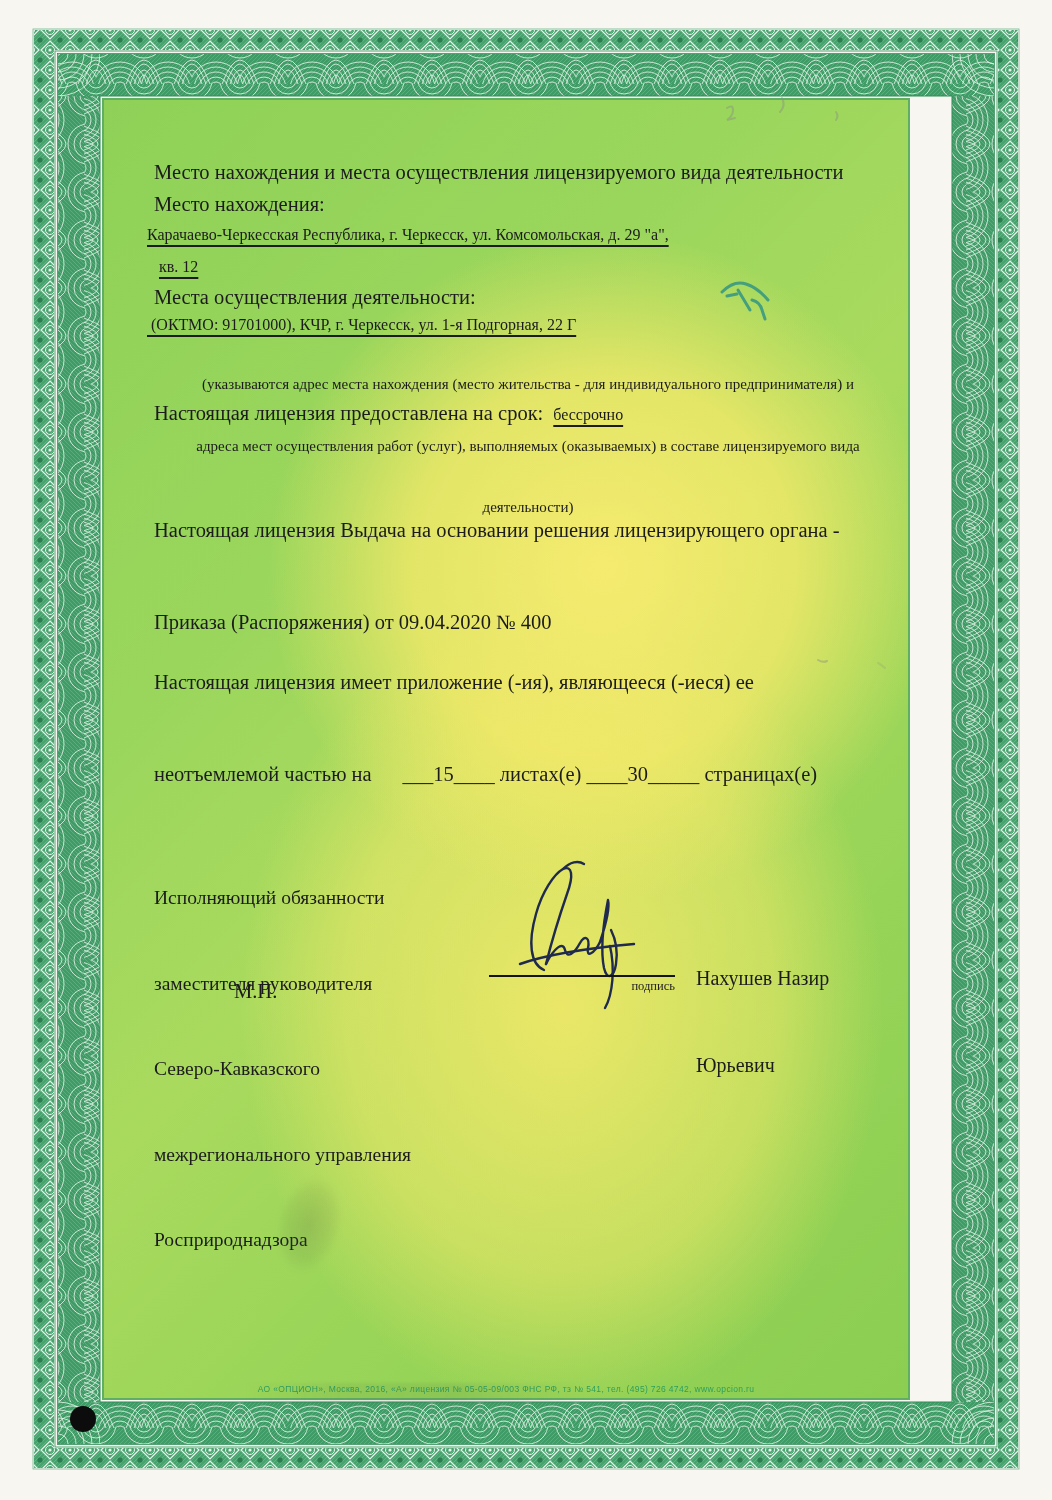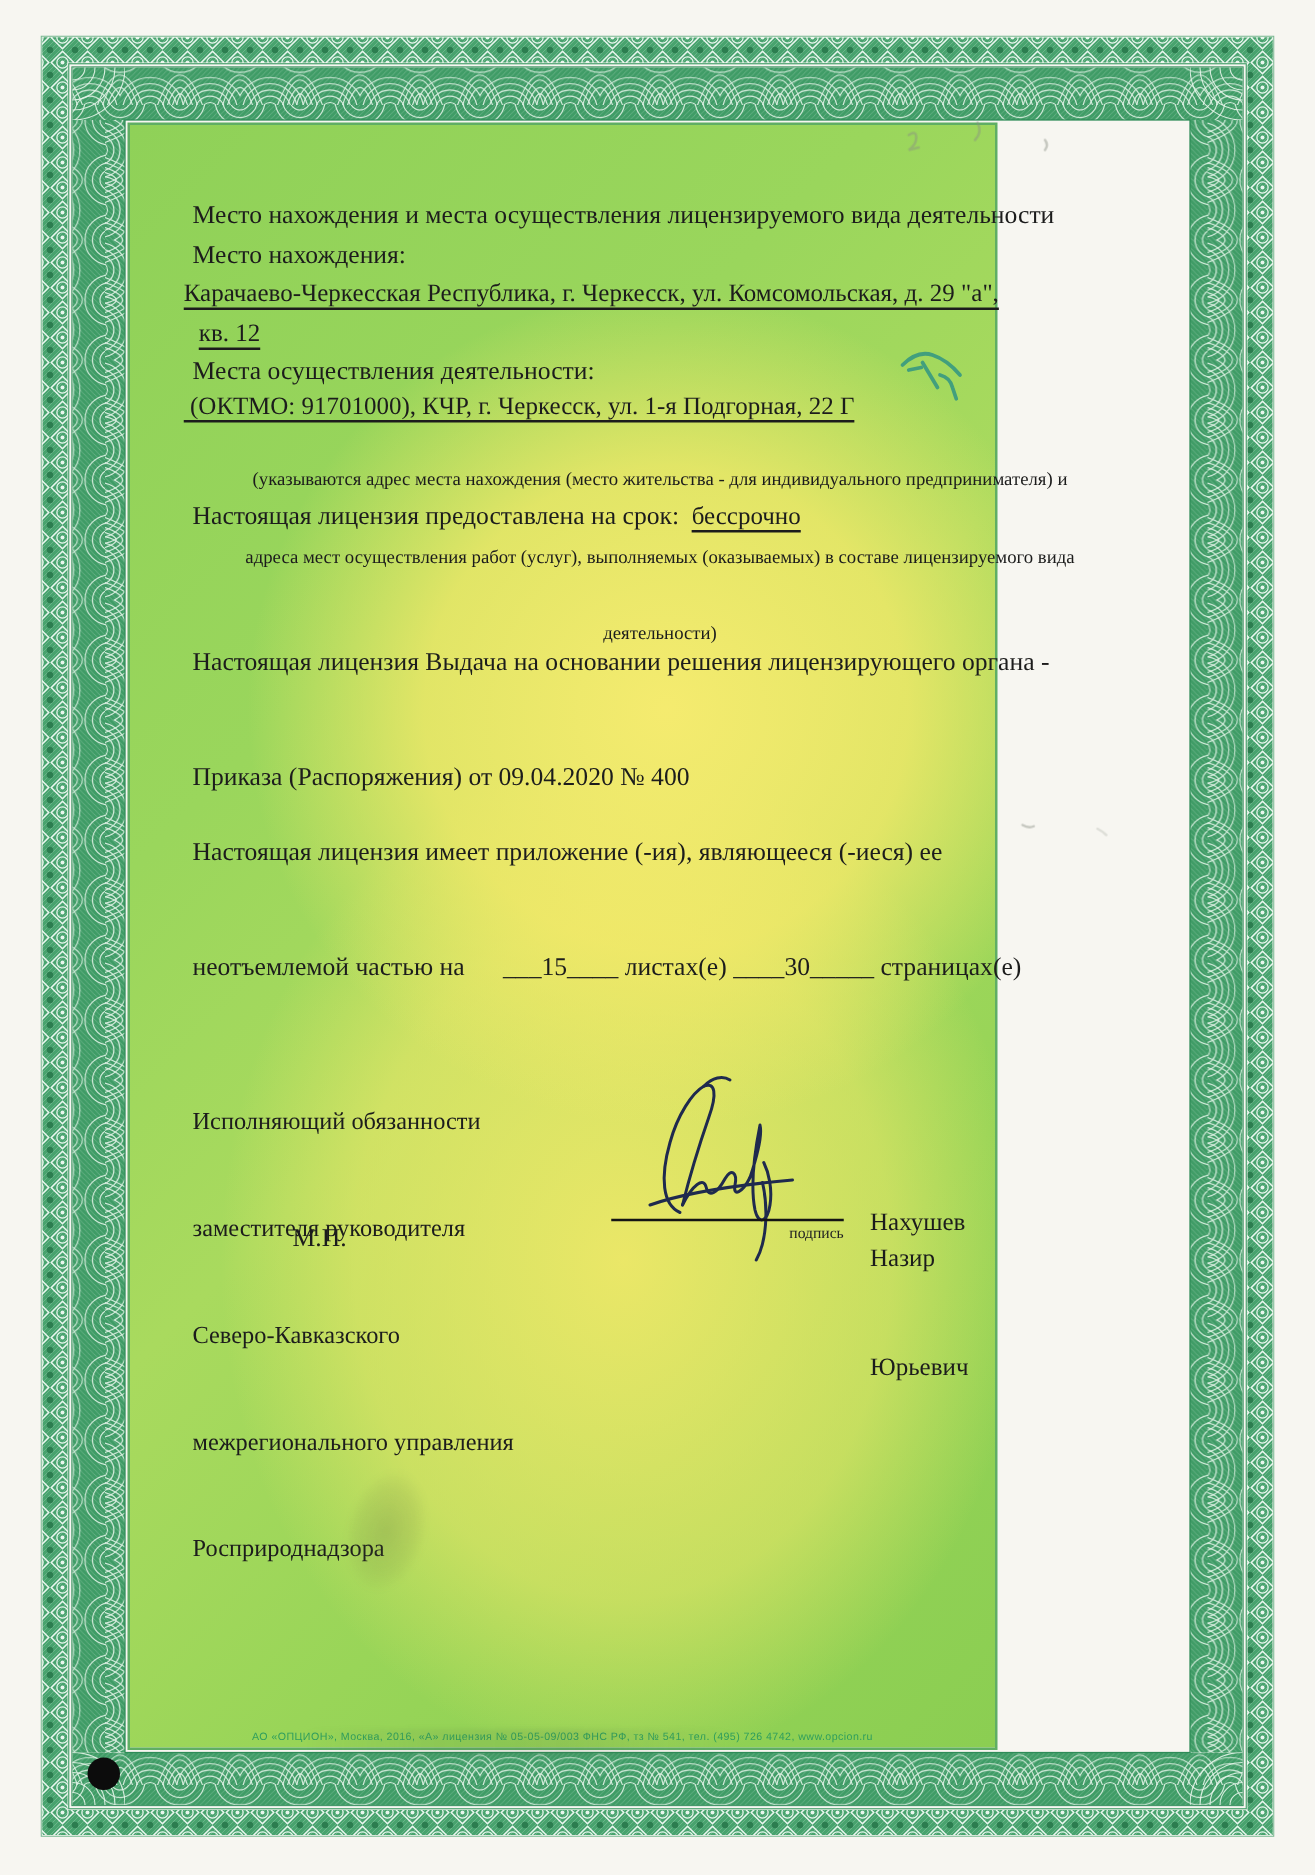--- a/index.html
+++ b/index.html
@@ -5,30 +5,30 @@
   html,body{margin:0;padding:0;}
   body{background:#ffffff;}
   .page{
     position:relative; width:1052px; height:1500px;
     background:#f7f6f1;
     font-family:"Liberation Serif","DejaVu Serif",serif;
     color:#1c1c1c; overflow:hidden;
   }
   .border-svg{position:absolute; left:0; top:0; width:1052px; height:1500px;}
   .content{
-    position:absolute; left:102px; top:98px; width:696px; height:1302px;
+    position:absolute; left:102px; top:98px; width:808px; height:1302px;
     box-sizing:border-box; border:2px solid #5fae64;
     background:
       radial-gradient(ellipse 430px 430px at 62% 36%, rgba(249,236,112,0.95) 0%, rgba(248,234,106,0.75) 45%, rgba(248,234,106,0) 78%),
       radial-gradient(ellipse 430px 540px at 57% 70%, rgba(248,234,106,0.85) 0%, rgba(248,234,106,0.5) 50%, rgba(248,234,106,0) 75%),
       linear-gradient(135deg, #8fd158 0%, #9ad65c 30%, #a9da5e 50%, #96d457 75%, #8bce52 100%);
   }
   .tline{position:absolute; white-space:pre-wrap;}
   .fs-main{font-size:20.5px; line-height:30px;}
-  .fs-addr{font-size:20px;  line-height:30px;}
+  .fs-addr{font-size:16px;  line-height:30px;}
   .fs-note{font-size:15px;  line-height:20.5px;}
   .u{
     text-decoration:underline;
     text-decoration-thickness:1.5px;
     text-underline-offset:5px;
   }
   .notes{left:20px; top:233px; width:808px; text-align:center;}
   .notes div{display:block;}
   .term-row{left:50px; top:298px; display:flex; align-items:baseline;}
   .term-value{padding:0 10px;}

